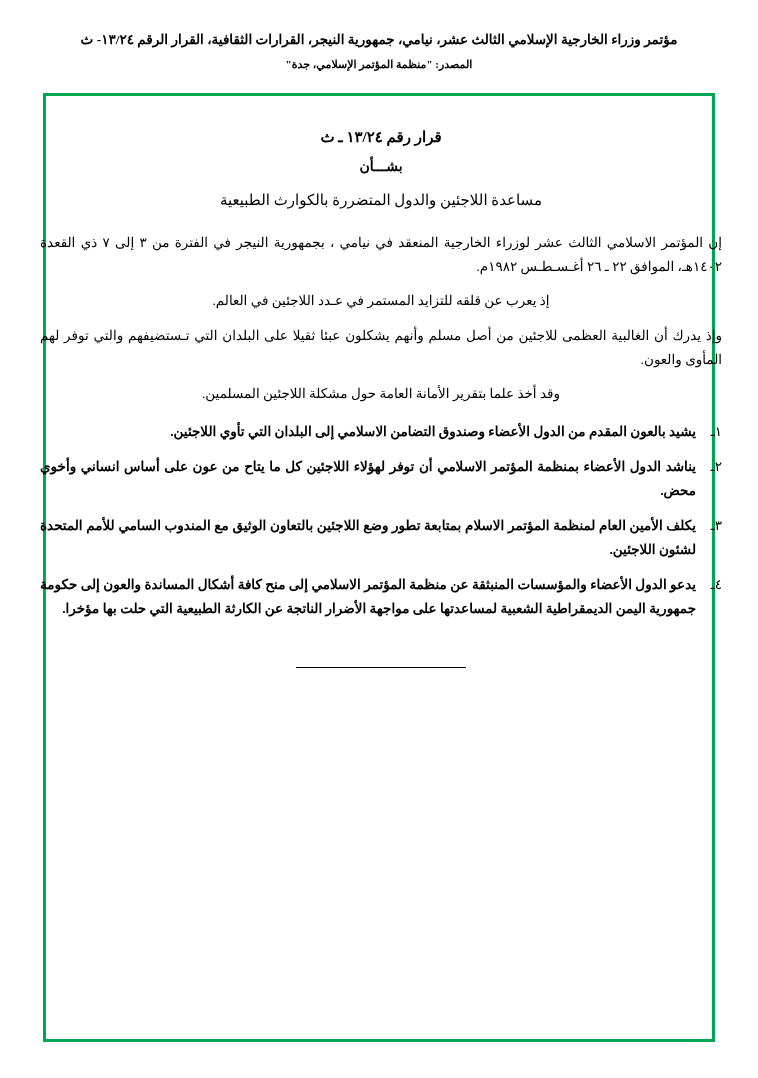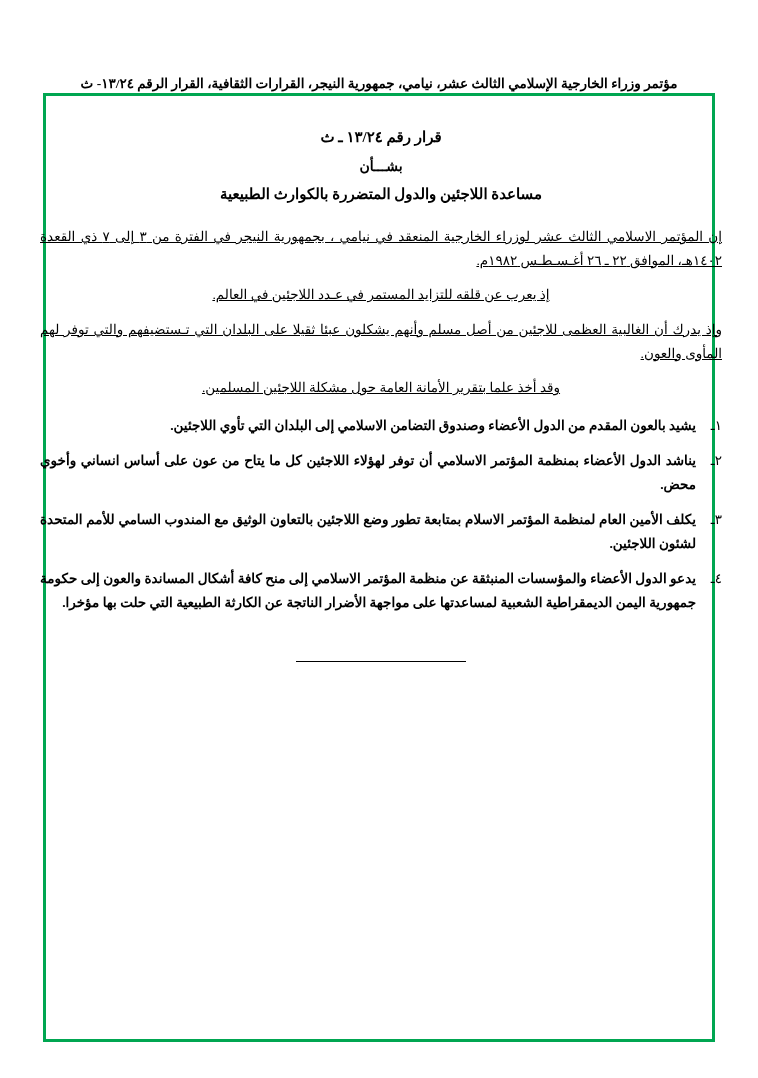--- a/index.html
+++ b/index.html
@@ -24,21 +24,20 @@
   .header {
     padding: 30px 36px 0 36px;
     text-align: center;
   }
   .header-line1 {
     font-size: 13.5px;
     font-weight: bold;
     letter-spacing: 0px;
     line-height: 1.5;
     white-space: nowrap;
-    margin-top: 44px;
   }
   .header-line2 {
     font-size: 11px;
     font-weight: bold;
     margin-top: 7px;
     line-height: 1.4;
   }
   .frame {
     position: absolute;
     top: 93px;
@@ -63,34 +62,33 @@
   }
   .doc-number {
     font-size: 15px;
     font-weight: bold;
     margin-bottom: 12px;
   }
   .doc-about {
     font-size: 14px;
     font-weight: bold;
     letter-spacing: 2px;
-    margin-bottom: 10px;
+    margin-bottom: 16px;
   }
   .doc-subject {
     font-size: 15px;
-    font-weight: bold;
+    font-weight: normal;
     margin-bottom: 12px;
   }
   p.para {
     font-size: 13.5px;
     line-height: 1.75;
     margin: 8px 0 11px 0;
     text-align: justify;
     text-align-last: right;
-    text-decoration: underline;
   }
   p.para.center-ish {
     text-align-last: center;
   }
   .clauses {
     margin-top: 14px;
   }
   .clause {
     display: flex;
     flex-direction: row;

